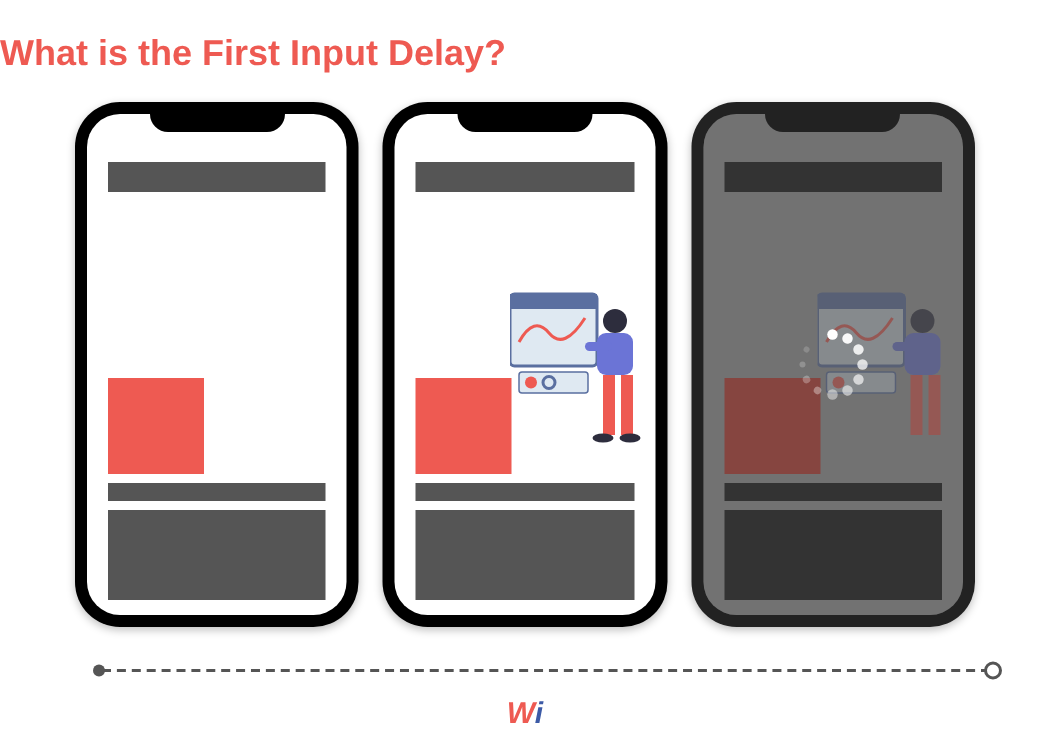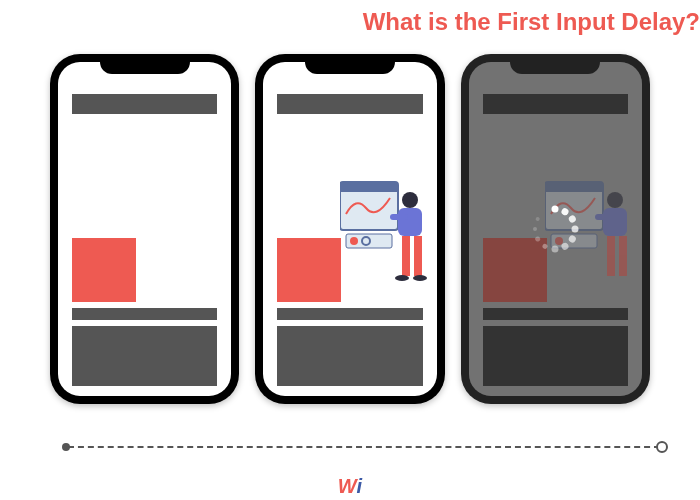--- a/index.html
+++ b/index.html
@@ -5,25 +5,25 @@
   * { box-sizing: border-box; margin: 0; padding: 0; }
   body {
     font-family: -apple-system, BlinkMacSystemFont, 'Segoe UI', sans-serif;
     background: #fff;
     width: 700px;
     height: 500px;
     position: relative;
     overflow: hidden;
   }
   .title {
-    text-align: right;
+    text-align: left;
     color: #ee5a52;
     font-weight: 800;
     font-size: 24px;
-    padding: 8px 0 18px;
+    padding: 22px 0 18px;
   }
   .phones {
     display: flex;
     justify-content: center;
     gap: 16px;
     padding: 0 50px;
   }
   .phone {
     width: 190px;
     height: 350px;
@@ -144,21 +144,21 @@
     right: -8px;
     top: -7px;
     width: 8px;
     height: 8px;
     border: 2px solid #555;
     border-radius: 50%;
     background: #fff;
   }
   .logo {
     position: absolute;
-    bottom: 2px;
+    bottom: 12px;
     left: 50%;
     transform: translateX(-50%);
     font-weight: 900;
     font-size: 20px;
     font-style: italic;
   }
   .logo .red { color: #ee5a52; }
   .logo .blue { color: #3c5aa6; }
 </style>
 </head>

